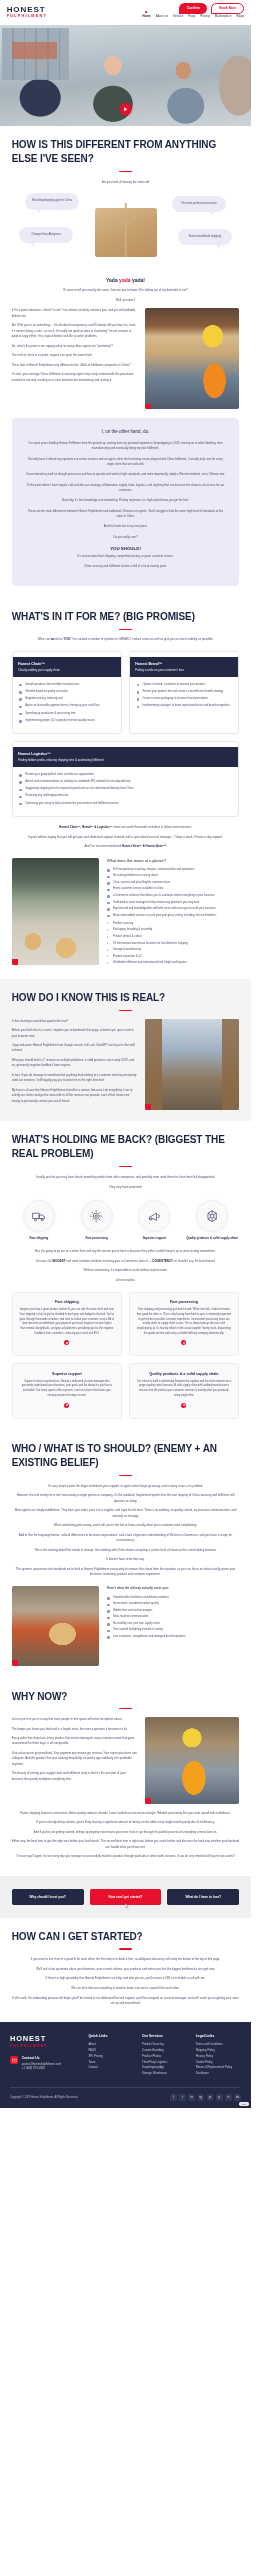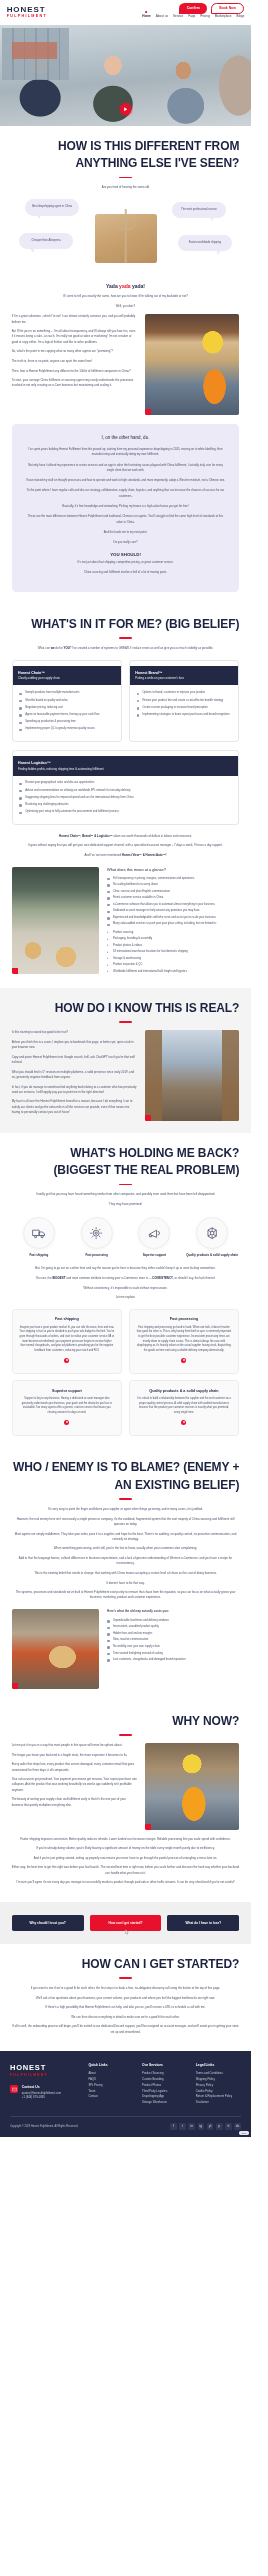--- a/index.html
+++ b/index.html
@@ -82,21 +82,21 @@
   }
   .hero-play::after{
     content:""; border-left:3.4px solid #fff; border-top:2.2px solid transparent;
     border-bottom:2.2px solid transparent; margin-left:0.8px;
   }
 
   
   .sec { padding: 11.7px 11.7px; }
   .sec.grey { background:#f4f4f5; }
   h2.sec-title {
-    text-align:right; font-size:12px; font-weight:bold; color:#1c2340;
+    text-align:left; font-size:10px; font-weight:bold; color:#1c2340;
     letter-spacing:-0.1px; line-height:1.45;
   }
   .rule { width:13.4px; height:1.3px; background:#e8112d; margin:4.2px auto 7.5px; border-radius:1.7px; }
   p.body {
     font-size:2.9px; line-height:1.85; color:#4b5168; margin-bottom:4.2px;
   }
   p.ctr { text-align:center; }
   .strong { font-weight:bold; color:#1c2340; }
   .red { color:#e8112d; }
 
@@ -393,21 +393,21 @@
       <p>These are the main differences between Honest Fulphilment and traditional, Chinese run agents. You'll struggle to find the same high level of standards at this value in China.</p>
       <p>And this leads me to my next point.</p>
       <p>Do you really care?</p>
       <div class="shout">YOU SHOULD!</div>
       <p>It's not just about fast shipping, competitive pricing, or great customer service.</p>
       <p>China sourcing and fulfilment involve a hell of a lot of moving parts.</p>
     </div>
   </div>
 
   <div class="sec">
-    <h2 class="sec-title">WHAT'S IN IT FOR ME? (BIG BELIEF)</h2>
+    <h2 class="sec-title">WHAT'S IN IT FOR ME? (BIG PROMISE)</h2>
     <div class="rule"></div>
     <p class="body ctr">
       <span>What can </span><span class="strong">we</span><span> do for </span><span class="strong">YOU</span><span>? I've created a number of systems to GREATLY reduce errors as well as give you as much visibility as possible.</span>
     </p>
 
     <div class="cards2">
       <div class="pcard">
         <div class="pcard-head">
           <div class="t">Honest Chain™</div>
           <div class="s">Clearly auditing your supply chain</div>
@@ -581,21 +581,21 @@
       </div>
       <div class="ecard">
         <h5>Quality products &amp; a solid supply chain</h5>
         <p>It is critical to build a relationship between the supplier and the end customer via a proper quality control process. A solid supply chain with audited manufacturers ensures that the product your customer receives is exactly what you promised, every single time.</p>
         <div class="dot"></div>
       </div>
     </div>
   </div>
 
   <div class="sec">
-    <h2 class="sec-title">WHO / ENEMY IS TO BLAME? (ENEMY + AN EXISTING BELIEF)</h2>
+    <h2 class="sec-title">WHO / WHAT IS TO SHOULD? (ENEMY + AN EXISTING BELIEF)</h2>
     <div class="rule"></div>
     <p class="body ctr">It's very easy to point the finger and blame your supplier or agent when things go wrong, and in many cases, it is justified.</p>
     <p class="body ctr">However, the real enemy here isn't necessarily a single person or company, it's the outdated, fragmented system that the vast majority of China sourcing and fulfilment still operates on today.</p>
     <p class="body ctr">Most agents are simply middlemen. They take your order, pass it to a supplier, and hope for the best. There's no auditing, no quality control, no proactive communication, and certainly no strategy.</p>
     <p class="body ctr">When something goes wrong, and it will, you're the last to know, usually when your customers start complaining.</p>
     <p class="body ctr">Add to that the language barrier, cultural differences in business expectations, and a lack of genuine understanding of Western e-Commerce, and you have a recipe for inconsistency.</p>
     <p class="body ctr">This is the existing belief that needs to change: that working with China means accepting a certain level of chaos as the cost of doing business.</p>
     <p class="body ctr">It doesn't have to be that way.</p>
     <p class="body ctr">The systems, processes and standards we've built at Honest Fulphilment exist purely to remove that chaos from the equation, so you can focus on what actually grows your business: marketing, product and customer experience.</p>
 

